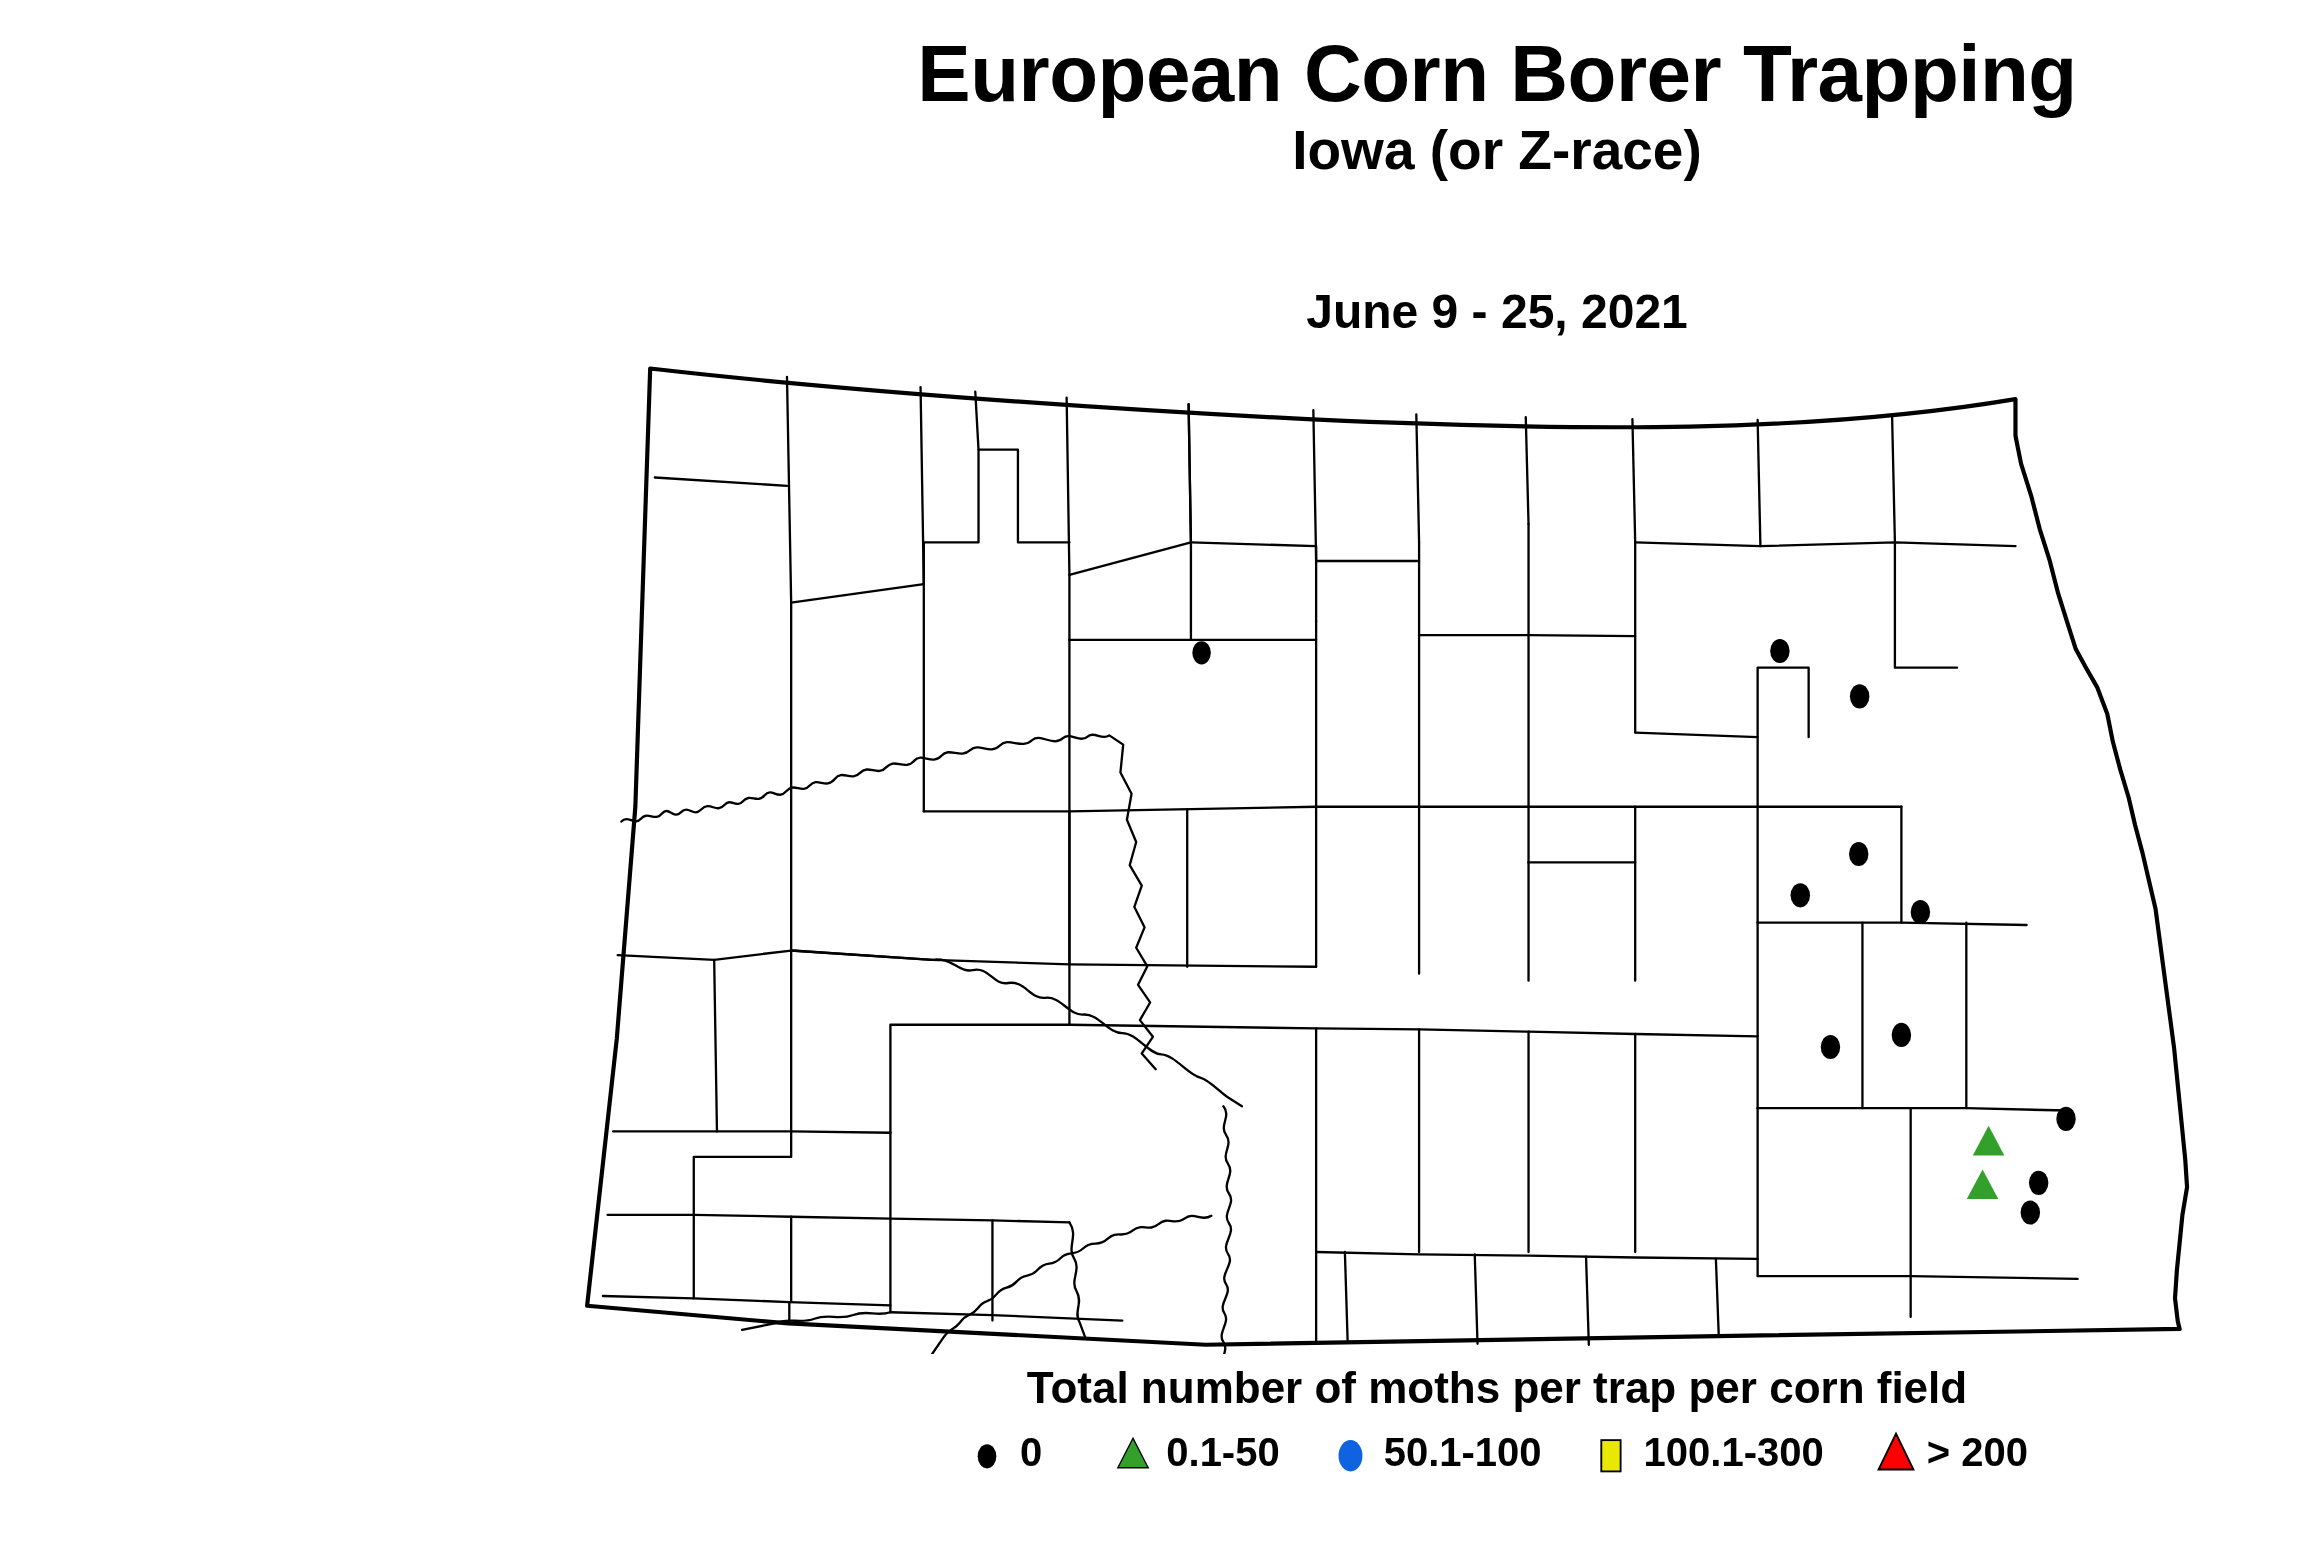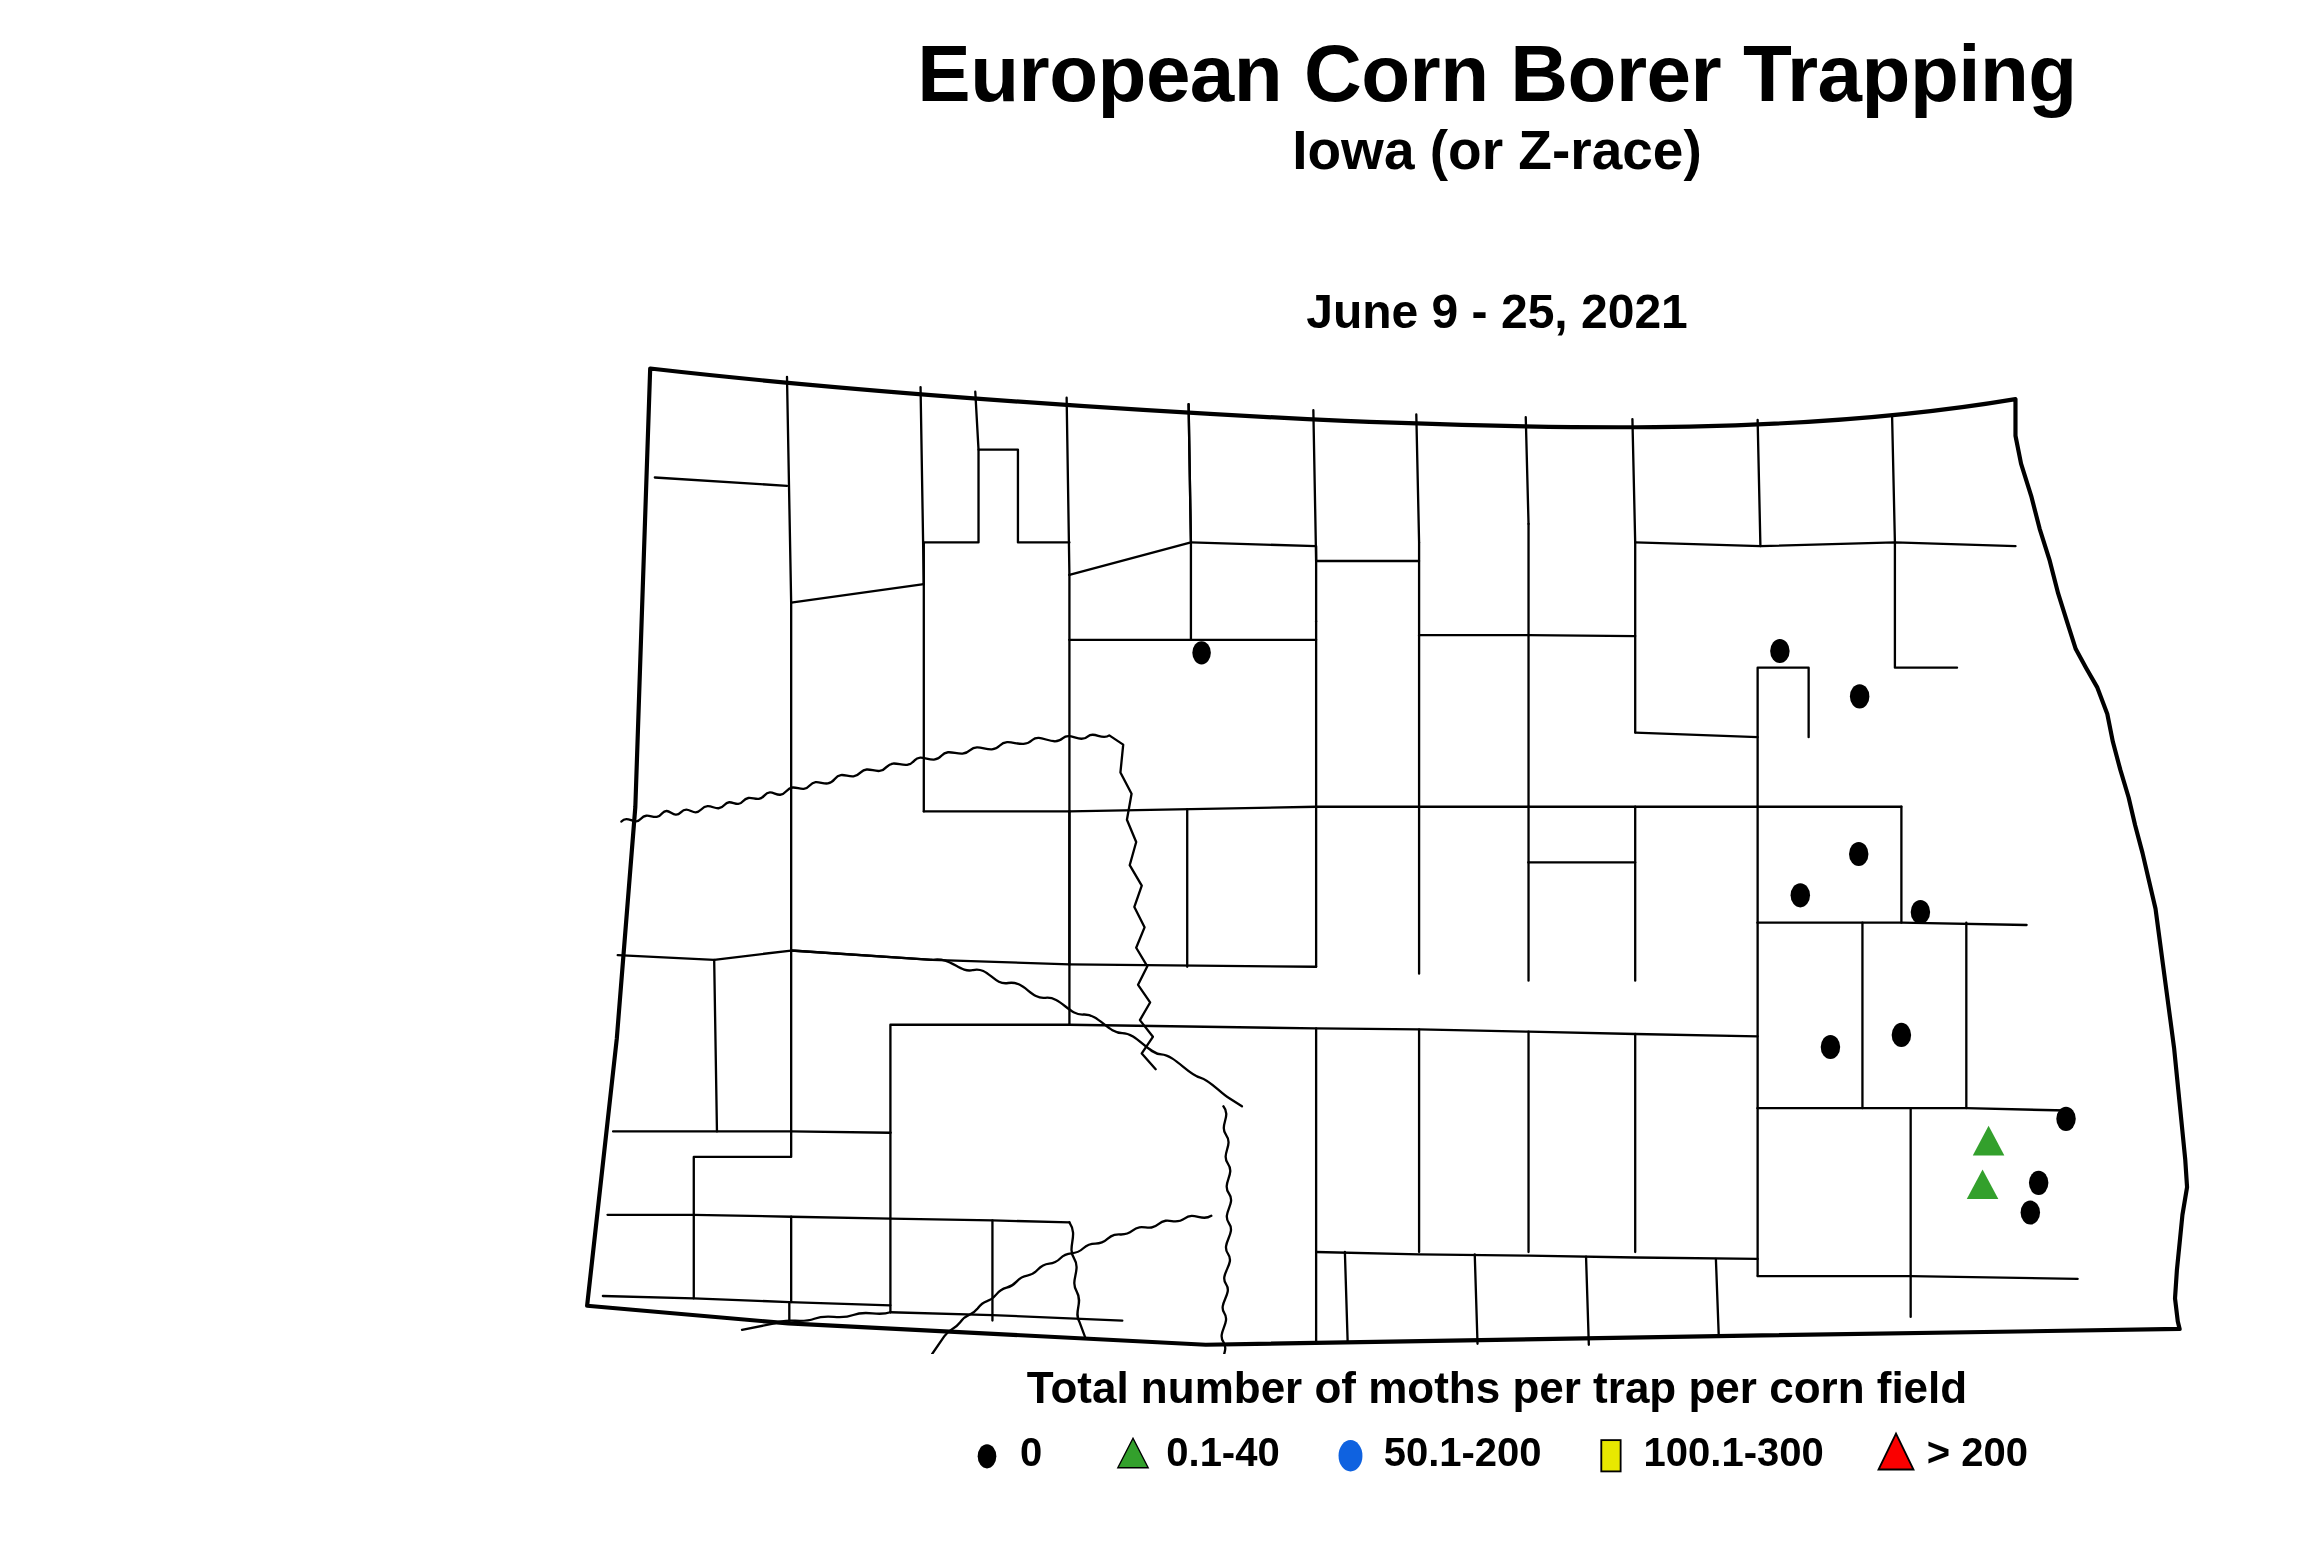--- a/index.html
+++ b/index.html
@@ -313,32 +313,32 @@
     </div>
 
     <span class="gap-a"></span>
 
     <div class="legend-item">
       <span class="sym">
         <svg width="42" height="46" viewBox="0 0 90 100">
             <polygon points="45,18 12,82 78,82" fill="#33a02c" stroke="#000000" stroke-width="3"></polygon>
           </svg>
       </span>
-      <span class="lbl">0.1-40</span>
+      <span class="lbl">0.1-50</span>
     </div>
 
     <span class="gap-b"></span>
 
     <div class="legend-item">
       <span class="sym">
         <svg width="37" height="46" viewBox="0 0 80 100">
             <ellipse cx="40" cy="56" rx="26" ry="34" fill="#0f62e0"></ellipse>
           </svg>
       </span>
-      <span class="lbl">50.1-200</span>
+      <span class="lbl">50.1-100</span>
     </div>
 
     <span class="gap-c"></span>
 
     <div class="legend-item">
       <span class="sym">
         <svg width="37" height="46" viewBox="0 0 80 100">
             <rect x="20" y="22" width="42" height="68" fill="#e8e800" stroke="#000000" stroke-width="4"></rect>
           </svg>
       </span>

